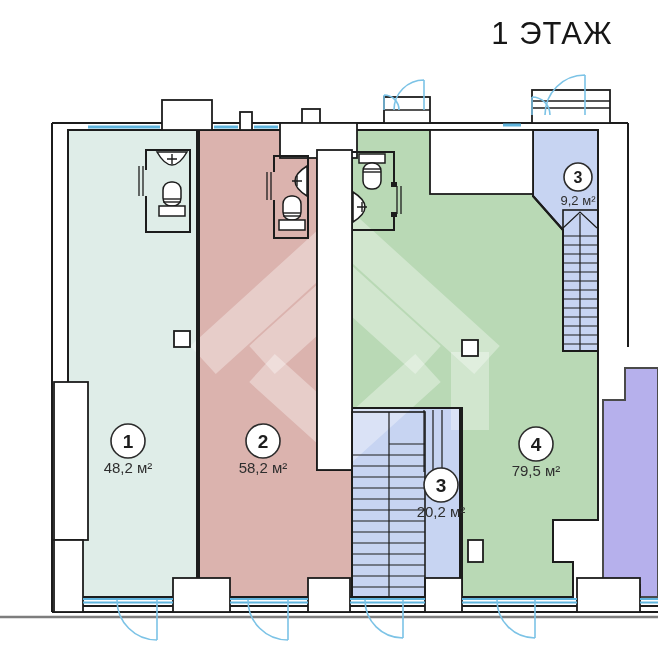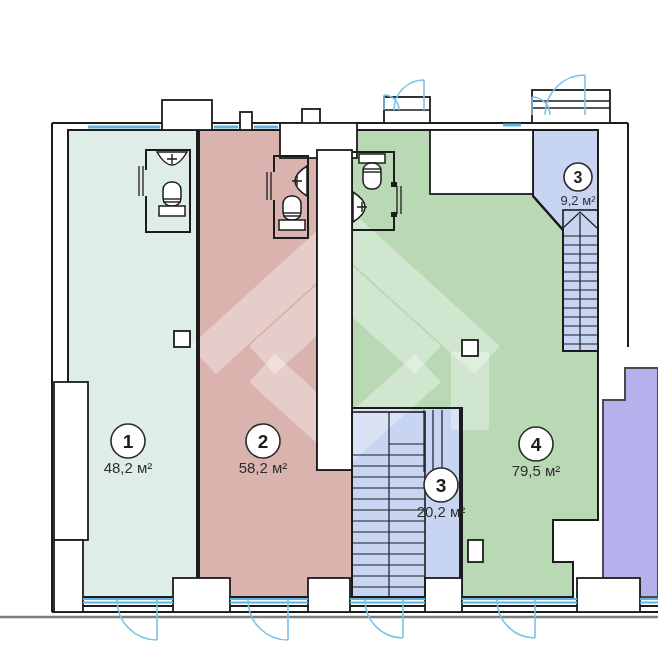--- a/index.html
+++ b/index.html
@@ -18,20 +18,21 @@
   .lblc{fill:#fff;stroke:#2b2b2b;stroke-width:1.6;}
   .num{font-size:19px;font-weight:600;fill:#1d1d1d;text-anchor:middle;}
   .area{font-size:15px;fill:#2e2e2e;text-anchor:middle;}
   .numsm{font-size:16px;font-weight:600;fill:#1d1d1d;text-anchor:middle;}
   .areasm{font-size:13px;fill:#2e2e2e;text-anchor:middle;}
 </style>
 </head>
 <body>
 
 <div id="stage">
+  <div id="floor-title">1 ЭТАЖ</div>
 
   <svg width="658" height="668" viewBox="0 0 658 668">
 
     <line x1="0" y1="617" x2="658" y2="617" stroke-width="2.4" stroke="#7d7d7d"></line>
 
     <g>
       <path d="M68 130 H197 V597 H68 Z" fill="#dfede8"></path>
       <path d="M199 130 H317 V470 H352 V597 H199 Z" fill="#dbb3ae"></path>
       <path d="M352 130 H533 V196 L563 230 V351 H598 V520 H553 V562 H573 V597 H462 V408 H352 Z" fill="#b9d9b5"></path>
       <path d="M533 130 H598 V351 H563 V230 L533 196 Z" fill="#c7d4f2"></path>

